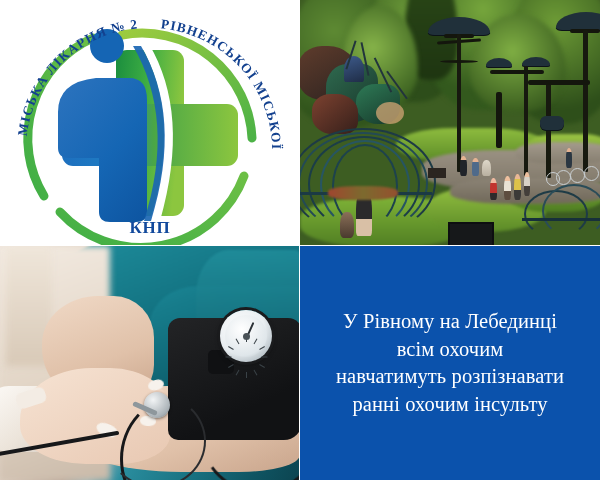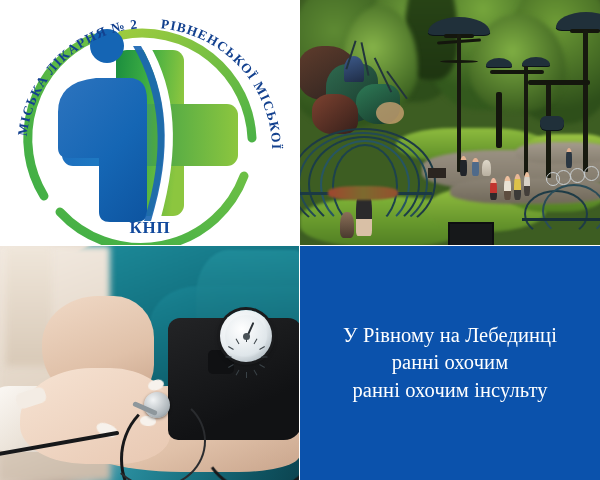--- a/index.html
+++ b/index.html
@@ -301,18 +301,19 @@
 
       <div class="steth" style="left:106px;top:148px;width:96px;height:90px;border-color:transparent #2a2c2f #2a2c2f transparent;"></div>
       <div class="steth-head" style="left:144px;top:146px;width:26px;height:26px;"></div>
       <div style="position:absolute;left:132px;top:160px;width:26px;height:5px;background:#8e979c;border-radius:3px;transform:rotate(24deg);"></div>
     </div>
   </div>
 
   <div class="quad" id="q-text">
     <div class="text-panel">
       <p>У Рівному на Лебединці</p>
-      <p>ранні охочим</p>
+      <p>всім охочим</p>
+      <p>навчатимуть розпізнавати</p>
       <p>ранні охочим інсульту</p>
     </div>
   </div>
 
 </div>
 
 </body></html>

